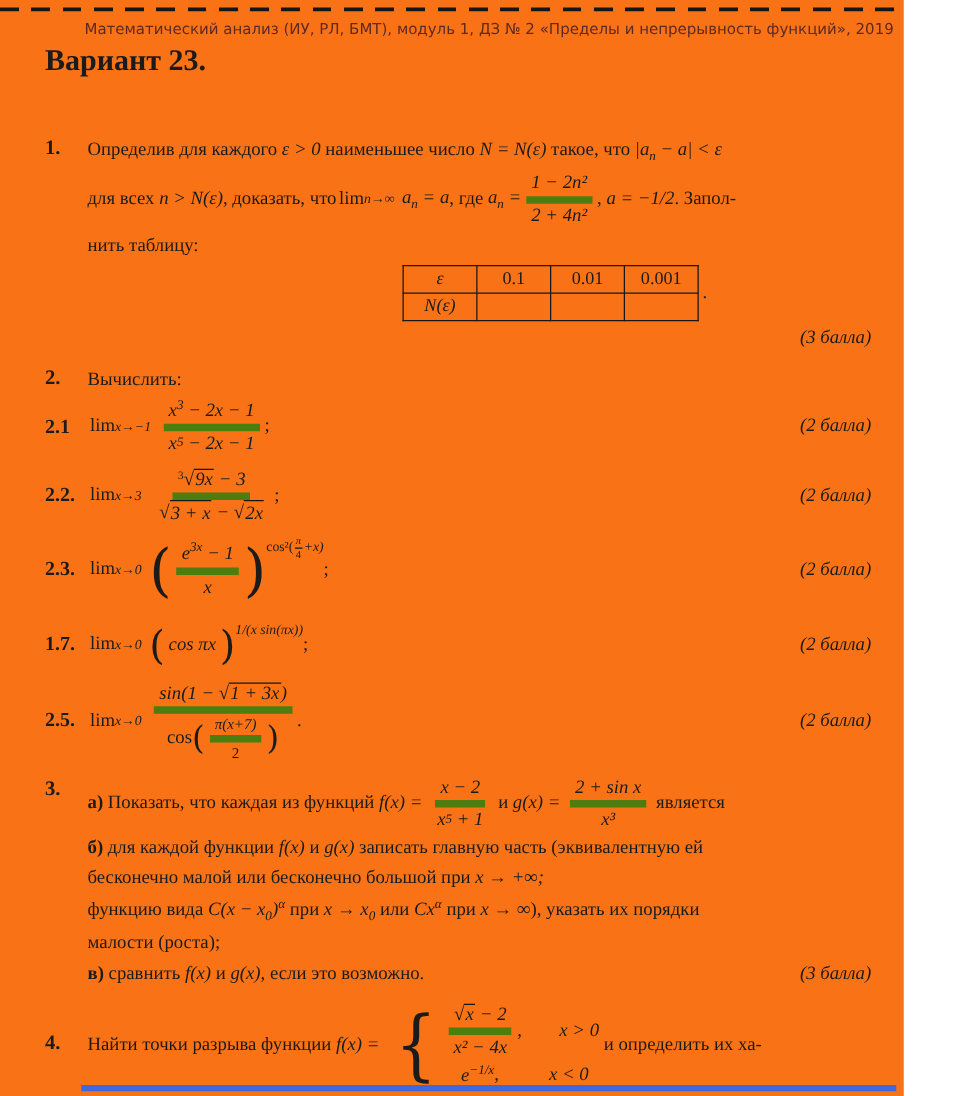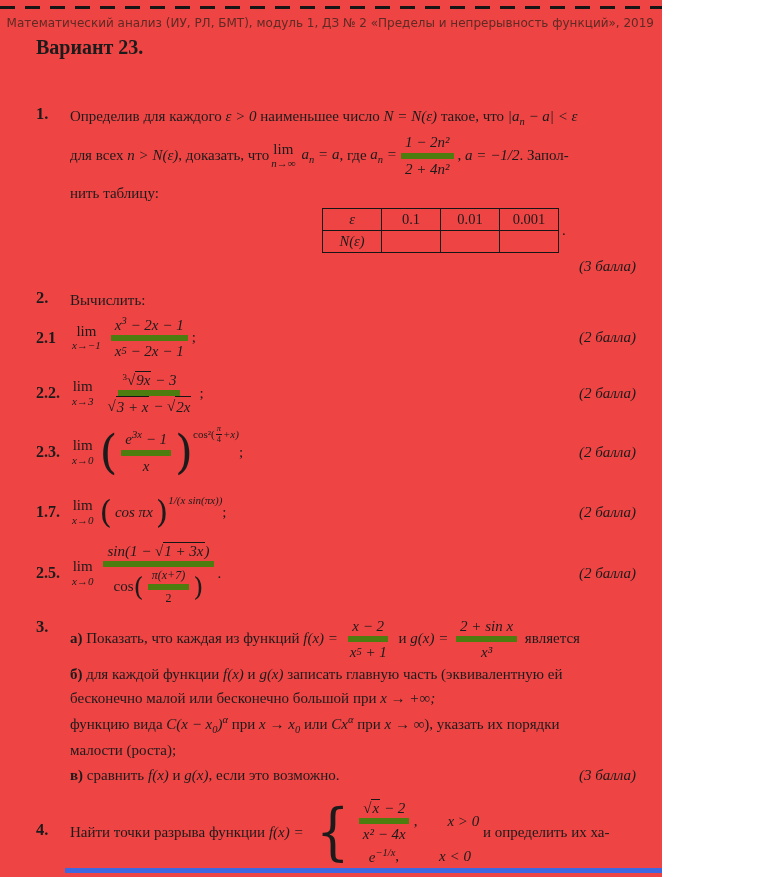--- a/index.html
+++ b/index.html
@@ -1,33 +1,33 @@
 <!DOCTYPE html>
 <html><head>
 <meta charset="utf-8">
 <style>
   html,body{margin:0;padding:0;background:#ffffff;}
-  .page{position:relative;width:662px;height:877px;overflow:hidden;background:#ef4444;
+  .page{position:relative;width:723px;height:877px;overflow:hidden;background:#f97316;
         color:#1b1b1b;font-family:"Liberation Serif","DejaVu Serif",serif;font-size:15px;}
   .dash{height:3px;margin-top:6px;
         background:repeating-linear-gradient(90deg,#161616 0 15px,transparent 15px 25px);}
   .course{font-family:"DejaVu Sans","Liberation Sans",sans-serif;font-size:12px;
           text-align:right;padding:7px 8px 0 0;}
-  .variant{font-size:20px;font-weight:bold;margin:6px 0 0 36px;}
+  .variant{font-size:24px;font-weight:bold;margin:6px 0 0 36px;}
   .content{padding:0 26px 0 36px;}
   .prob{display:flex;align-items:flex-start;}
   .pnum{flex:0 0 34px;font-weight:bold;font-size:16.5px;padding-top:1px;}
   .pbody{flex:1;min-width:0;}
   .line{line-height:1.78;}
   .line3{line-height:1.62;}
   .row{display:flex;align-items:center;min-height:26px;}
   .row>span{white-space:pre;}
   .m{font-style:italic;}
   sup,sub{font-size:10.5px;}
-  .lim{display:inline-flex;flex-direction:column;align-items:center;line-height:1.05;margin:0 6px 0 2px;}
+  .lim{display:inline-flex;flex-direction:row;align-items:center;line-height:1.05;margin:0 6px 0 2px;}
   .lim .ltop{font-style:normal;}
   .lim .lsub{font-size:11px;margin-top:1px;}
   .fr{display:inline-flex;flex-direction:column;align-items:center;line-height:1.35;margin:0 4px;}
   .fr .fn{border-bottom:6px solid #4d7c0f;padding:0 4px;white-space:pre;}
   .fr .fd{padding:0 4px;white-space:pre;display:inline-flex;align-items:center;}
   .radbar{border-top:1px solid #161616;padding:0 1px;}
   .radix{font-size:9px;vertical-align:5px;font-style:normal;}
   .bp{font-family:"DejaVu Serif",serif;font-style:normal;font-weight:300;}
   .p46{font-size:46px;line-height:0;}
   .p32{font-size:32px;line-height:0;}

